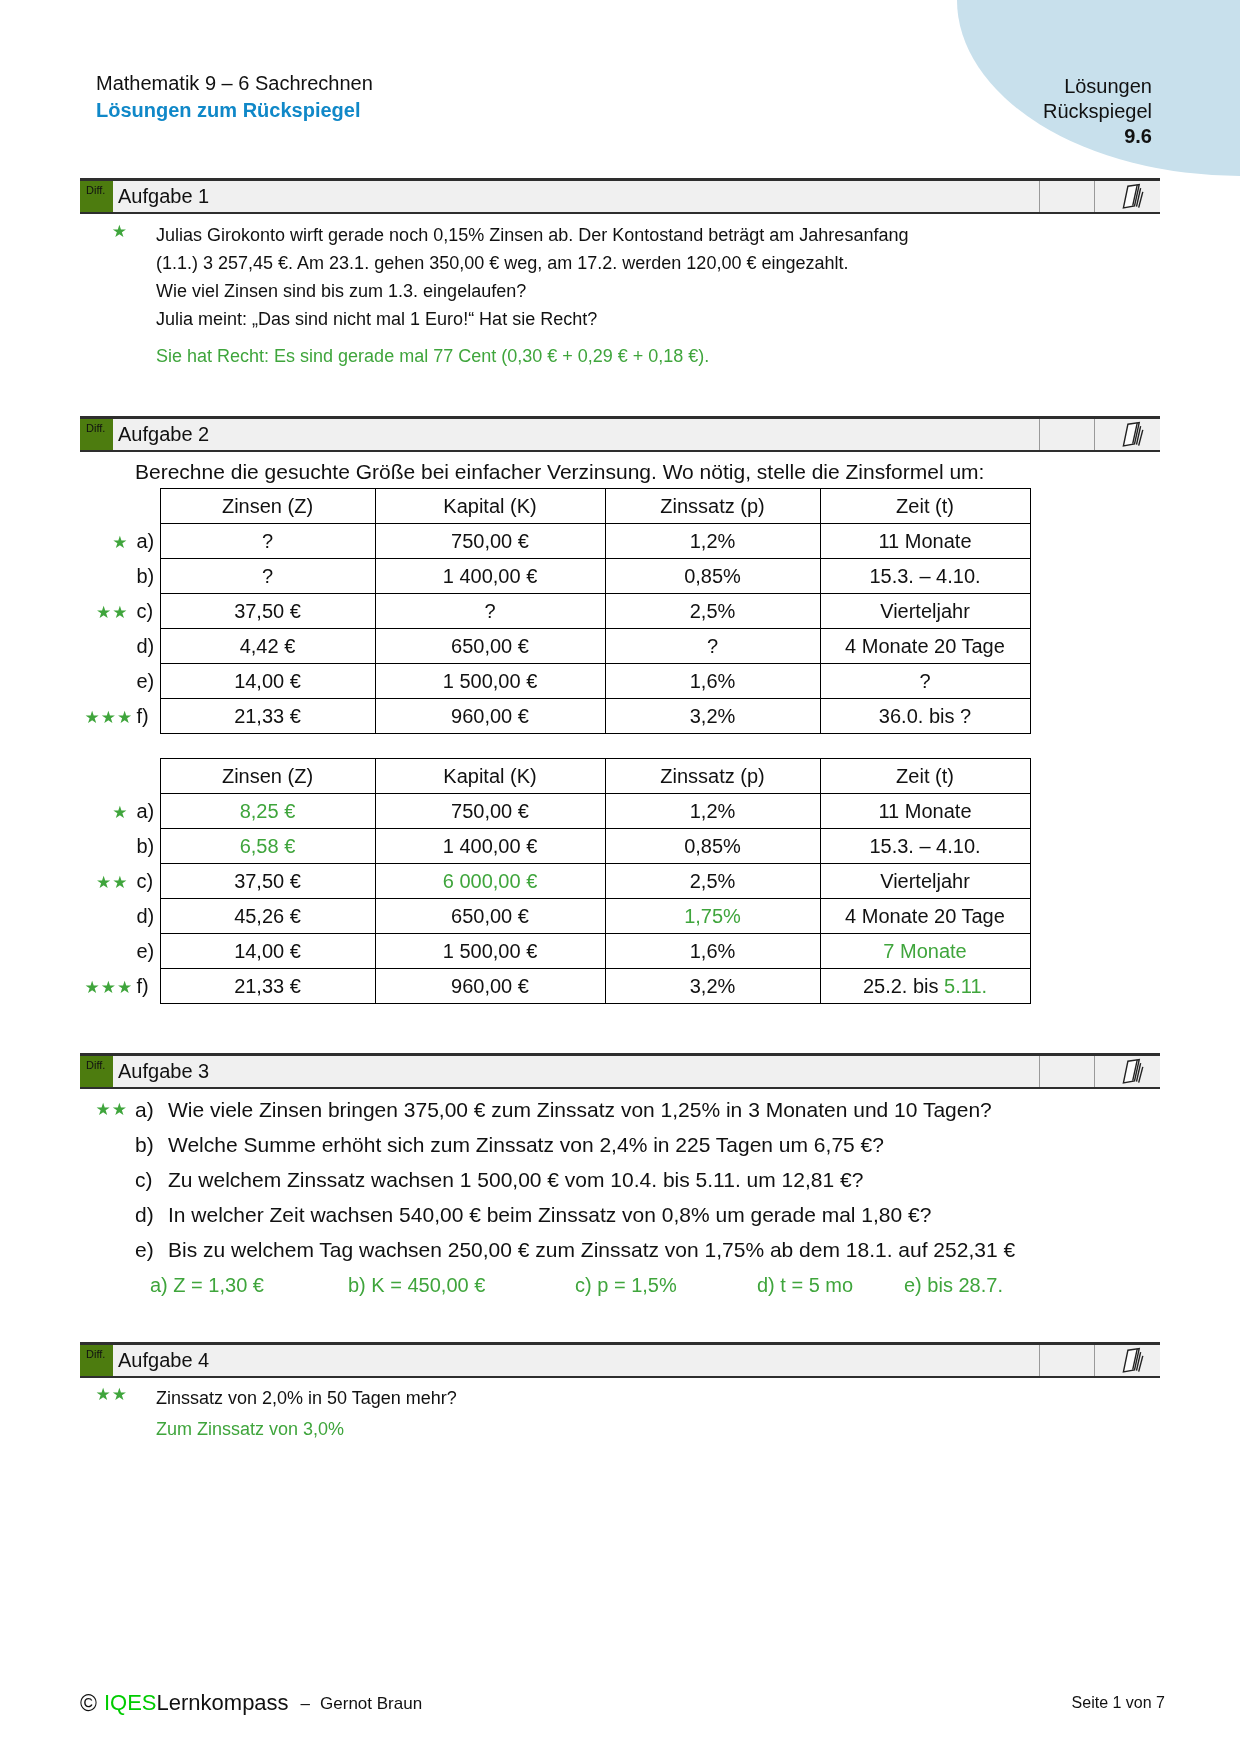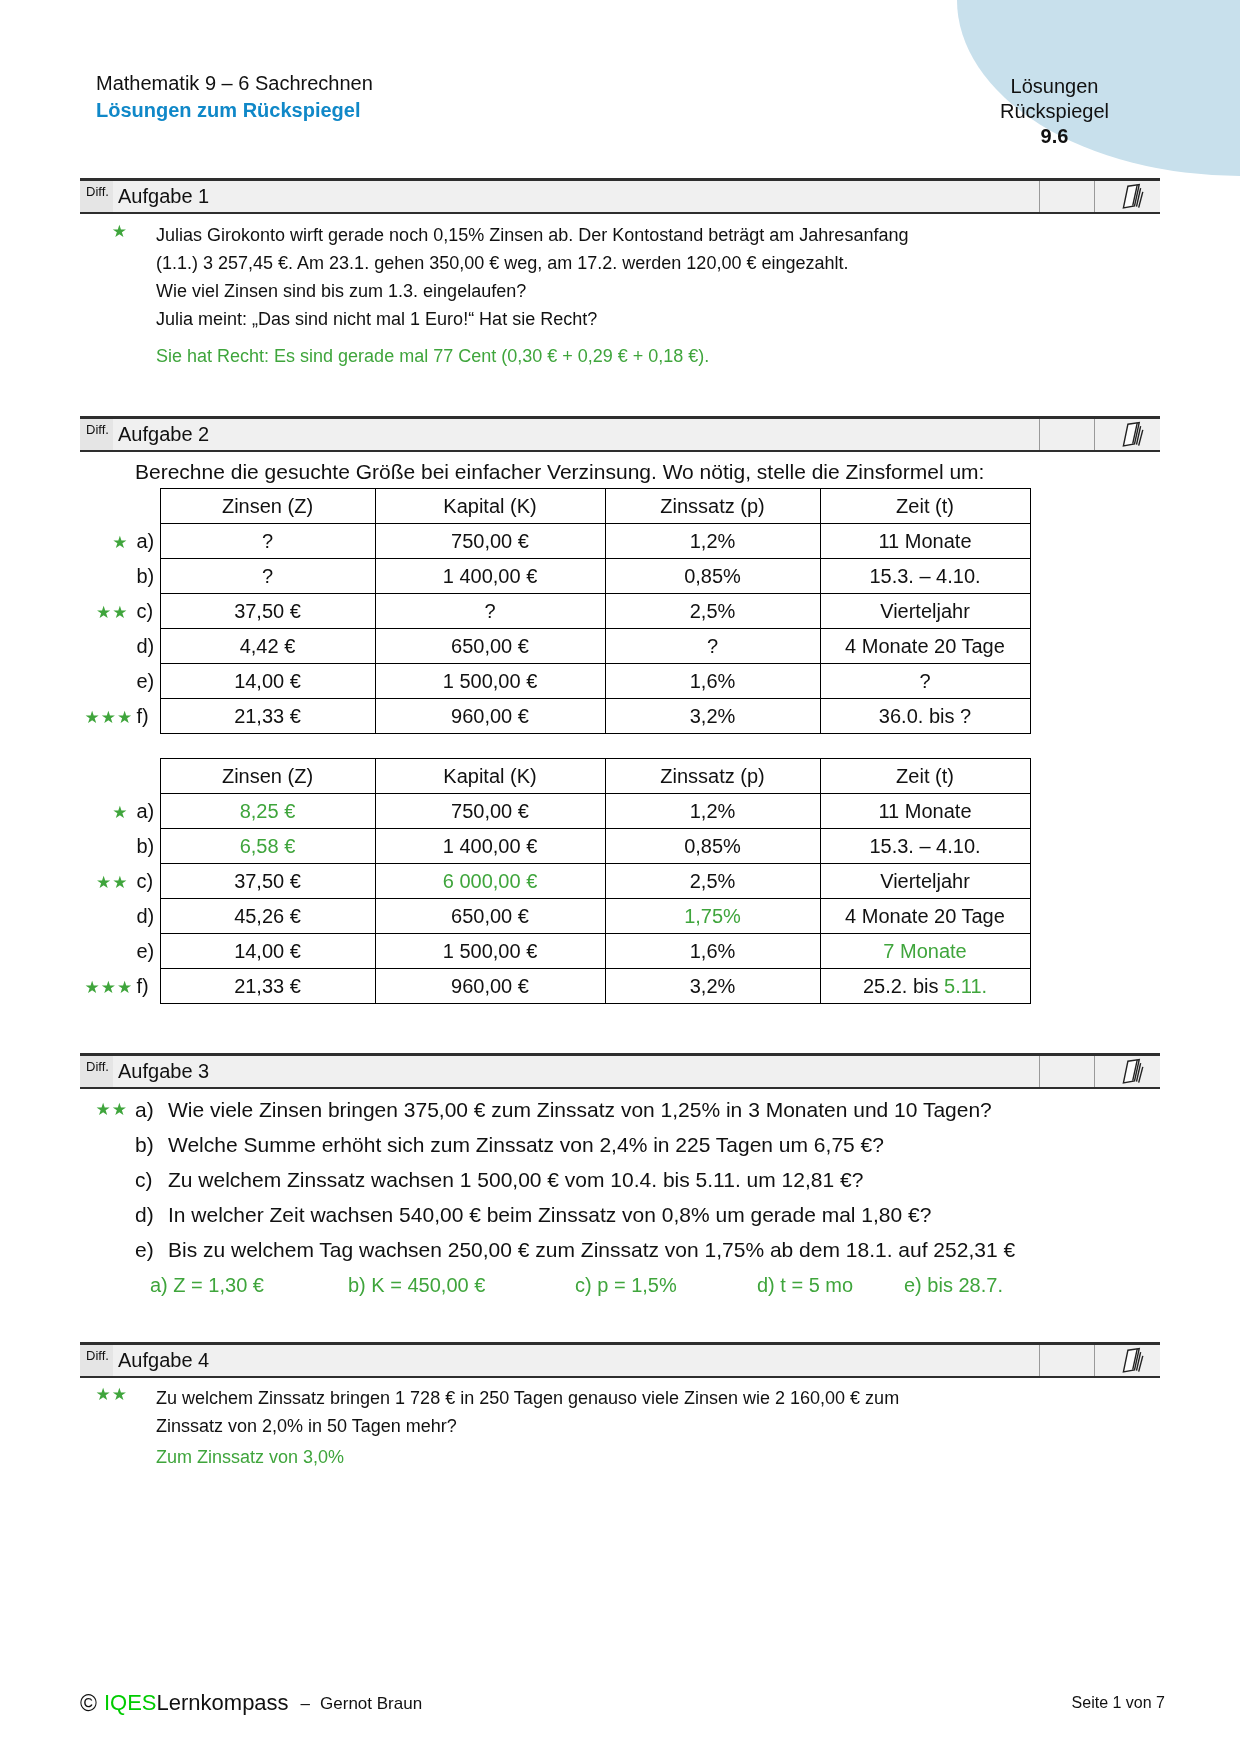--- a/index.html
+++ b/index.html
@@ -5,34 +5,34 @@
   :root{
     --blue:#1088c8; --green:#3fa53c; --iqes:#00cc00; --bubble:#c8e0ec;
     --ink:#111; --bar:#f0f0f0;
   }
   *{margin:0;padding:0;box-sizing:border-box;}
   body{background:#888;font-family:"Liberation Sans","DejaVu Sans",sans-serif;color:var(--ink);}
   .page{position:relative;width:1240px;height:1754px;background:#fff;margin:0 auto;overflow:hidden;}
 
   
   .bubble{position:absolute;top:0;right:0;width:283px;height:176px;background:var(--bubble);
-          border-bottom-left-radius:283px 176px;text-align:center;padding:74px 88px 0 0;
+          border-bottom-left-radius:283px 176px;text-align:right;padding:74px 88px 0 0;
           font-size:20px;line-height:25px;}
   .bubble .b{font-weight:bold;}
 
   
   .doc-header{position:absolute;left:96px;top:70px;font-size:20px;line-height:27px;}
   .doc-header .sub{color:var(--blue);font-weight:bold;}
 
   .abs{position:absolute;left:80px;width:1080px;}
 
   
   .task-bar{position:absolute;left:80px;width:1080px;height:36px;display:flex;
             border-top:3px solid #2e2e2e;border-bottom:2px solid #2e2e2e;}
-  .diff-cell{width:33px;background:#e5e5e5;font-size:13px;padding:3px 0 0 6px;flex:none;}
+  .diff-cell{width:33px;background:#4d7c0f;font-size:11px;padding:3px 0 0 6px;flex:none;}
   .bar-fill{flex:1;background:var(--bar);position:relative;display:flex;align-items:center;
             padding-left:5px;font-size:20px;}
   .bar-sep{position:absolute;top:0;bottom:0;width:1px;background:#9a9a9a;}
   .sep-a{right:120px;} .sep-b{right:65px;}
   .bar-icon{position:absolute;right:14px;top:0;height:31px;}
 
   .green{color:var(--green);}
   .stars{color:var(--green);display:inline-block;width:55px;text-align:right;padding-right:7px;
          font-size:17px;flex:none;letter-spacing:1px;}
 
@@ -322,21 +322,20 @@
               <path d="M28.3,7.5 L23.9,27.3"></path>
               <path d="M30.6,11.5 L26.2,28.3"></path>
             </g>
           </svg>
       </span>
     </div>
   </div>
   <div class="abs trow" style="top:1384px">
     <span class="stars">★★</span>
     <div class="tlines">
-      <div>Zu welchem Zinssatz bringen 1 728 €   in 250 Tagen genauso viele Zinsen wie 2 160,00 € zum</div>
       <div>Zinssatz von 2,0% in 50 Tagen mehr?</div>
       <div class="green sol" style="margin-top:3px">Zum Zinssatz von 3,0%</div>
     </div>
   </div>
 
   <div class="footer">
     <span class="copy">©</span>
     <span class="iqes">IQES</span>
     <span class="lern">Lernkompass</span>
     <span class="fdash">–</span>

